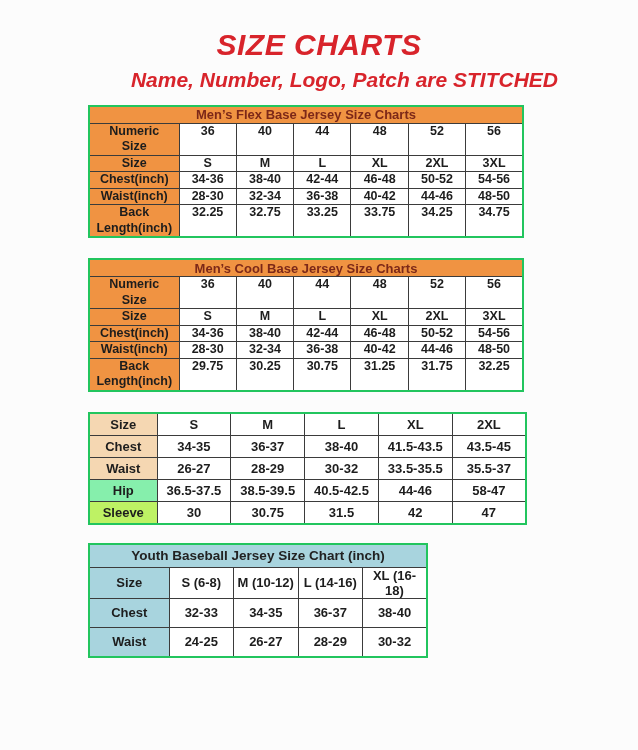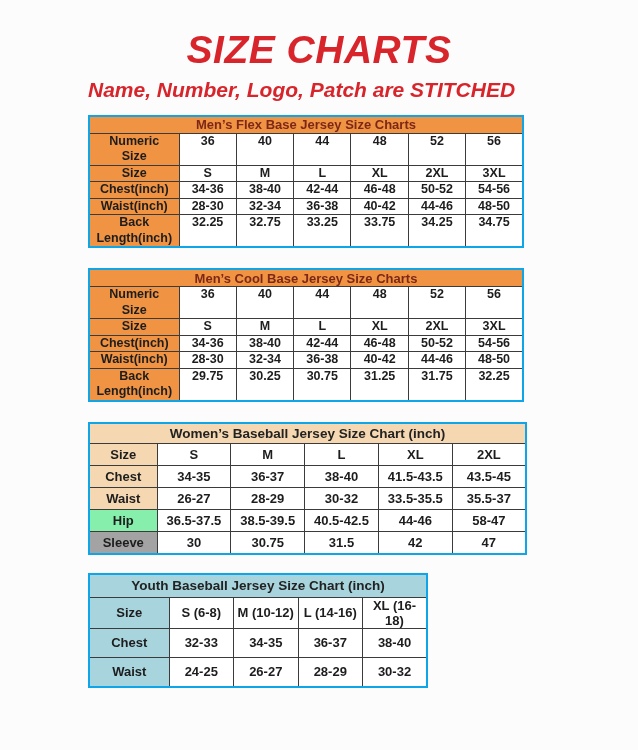--- a/index.html
+++ b/index.html
@@ -13,41 +13,42 @@
     font-family: "Liberation Sans", "DejaVu Sans", sans-serif;
     overflow: hidden;
   }
   .page {
     width: 638px;
     height: 750px;
   }
   .page-title {
     margin: 28px 0 0 0;
     text-align: center;
-    font-size: 39px;
+    font-size: 30px;
     font-weight: bold;
     font-style: italic;
     letter-spacing: 0.5px;
   }
   .page-subtitle {
     margin: 6px 0 0 88px;
     width: 470px;
     font-size: 21px;
     font-weight: bold;
     font-style: italic;
     line-height: 1.18;
+    text-align: right;
   }
   .tables {
     margin-left: 88px;
   }
   table.size-table {
     border-collapse: collapse;
     table-layout: fixed;
     background: #FFFFFF;
-    border: 2px solid #0ea5e9;
+    border: 2px solid #22c55e;
   }
   .size-table td {
     border: 1px solid #3B3B3B;
     font-weight: bold;
     text-align: center;
     color: #1D1D1D;
     overflow: hidden;
   }
   .size-table .title-cell {
     text-align: center;
@@ -237,23 +238,20 @@
         </tbody>
     </table>
 
     <table class="size-table t-womens gap-20">
       <colgroup>
           <col class="c-label">
           <col span="5" class="c-data">
         </colgroup>
       <tbody>
           <tr>
-            <td colspan="6" class="title-cell" style="background: rgb(245, 215, 178); color: rgb(34, 34, 34);">Women’s Baseball Jersey Size Chart (inch)</td>
-          </tr>
-          <tr>
             <td class="label-cell" style="background: rgb(245, 215, 178);">Size</td>
             <td class="value-cell">S</td>
             <td class="value-cell">M</td>
             <td class="value-cell">L</td>
             <td class="value-cell">XL</td>
             <td class="value-cell">2XL</td>
           </tr>
           <tr>
             <td class="label-cell" style="background: rgb(245, 215, 178);">Chest</td>
             <td class="value-cell">34-35</td>
@@ -272,21 +270,21 @@
           </tr>
           <tr>
             <td class="label-cell" style="background: #86efac;">Hip</td>
             <td class="value-cell">36.5-37.5</td>
             <td class="value-cell">38.5-39.5</td>
             <td class="value-cell">40.5-42.5</td>
             <td class="value-cell">44-46</td>
             <td class="value-cell">58-47</td>
           </tr>
           <tr>
-            <td class="label-cell" style="background: #a3a3a3;">Sleeve</td>
+            <td class="label-cell" style="background: #bef264;">Sleeve</td>
             <td class="value-cell">30</td>
             <td class="value-cell">30.75</td>
             <td class="value-cell">31.5</td>
             <td class="value-cell">42</td>
             <td class="value-cell">47</td>
           </tr>
         </tbody>
     </table>
 
     <table class="size-table t-youth gap-18">

